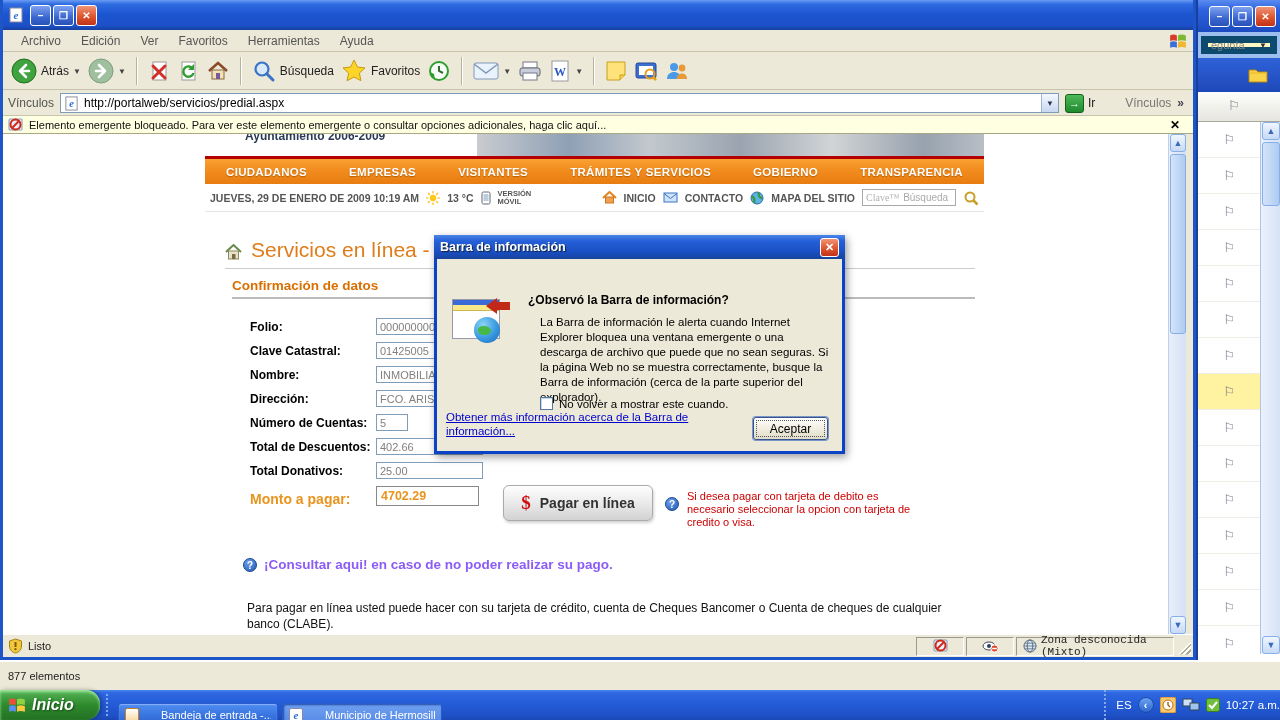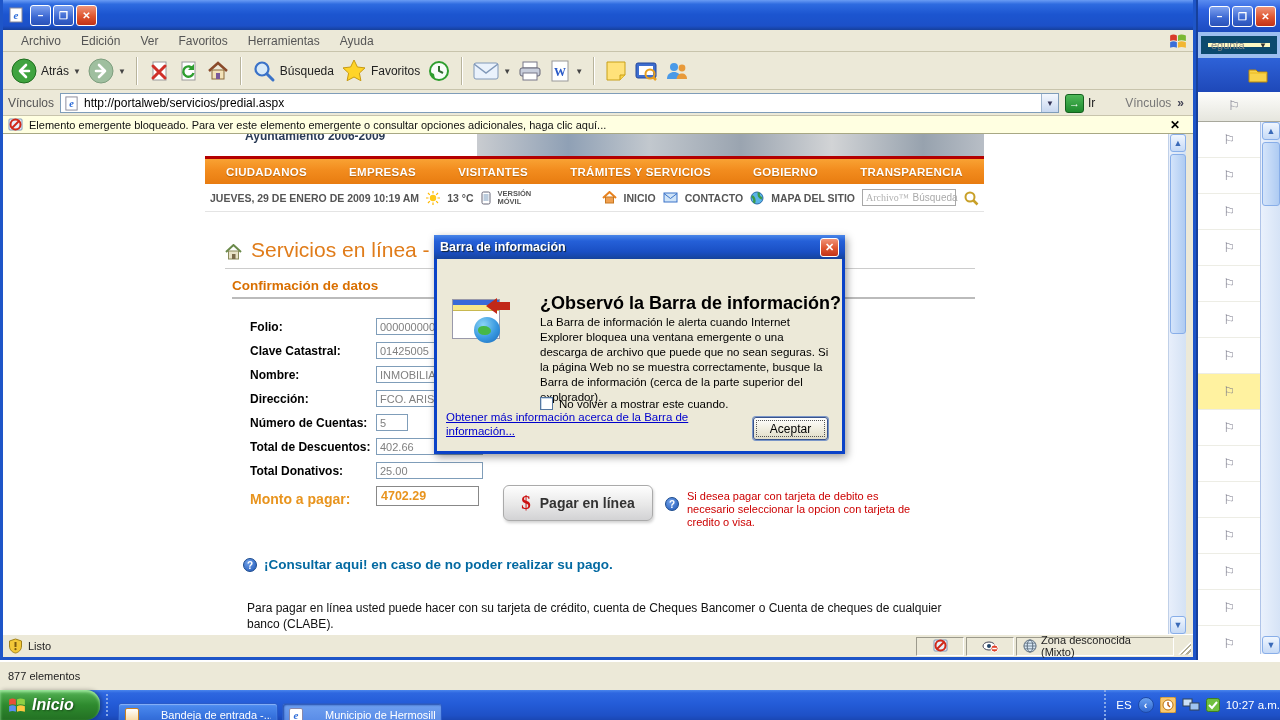--- a/index.html
+++ b/index.html
@@ -59,21 +59,21 @@
 
   .content { position:absolute; top:134px; left:0; width:1165px; height:500px; background:#fff; overflow:hidden; }
 
   
   .iescroll { position:absolute; top:134px; left:1165px; width:18px; height:500px; background:linear-gradient(90deg,#E8EFFB,#D4E2F4); border-left:1px solid #C0D0E8; }
   .iescroll .sc-btn { width:16px; }
   .iescroll .sc-thumb { width:16px; height:180px; }
 
   .iestatus { position:absolute; top:634px; left:0; right:0; height:23px; background:#ECE9D8; border-top:1px solid #fff; display:flex; align-items:center; font-size:11px; color:#222; padding-left:5px; }
   .st-left { display:flex; align-items:center; gap:5px; flex:1; }
-  .spanel { height:19px; display:flex; align-items:center; justify-content:center; gap:4px; border:1px solid; border-color:#9C9A8C #FFF #FFF #9C9A8C; margin-right:2px; padding:0 6px; }
+  .spanel { height:19px; display:flex; align-items:center; justify-content:center; gap:4px; border:1px solid; border-color:#9C9A8C #FFF #FFF #9C9A8C; margin-right:2px; padding:0 6px;font-family:Liberation Mono, monospace; }
   .grip { width:13px; height:13px; margin:4px 2px 0 2px; clip-path:polygon(100% 0,100% 100%,0 100%); background:repeating-linear-gradient(135deg,#FFF 0 2px,#B0AC94 2px 4px); }
 
   
   .site-banner { position:absolute; left:202px; top:0; width:779px; height:22px; background:#fff; overflow:hidden; }
   .banner-caption { position:absolute; left:40px; top:-5px; font-size:12px; font-weight:bold; color:#2A3A55; }
   .banner-photo { position:absolute; left:272px; top:0; width:507px; height:22px;
     background:linear-gradient(90deg,#C9CCD0,#8FA0B5 18%,#C2C8CE 34%,#9AA4B0 52%,#D2D4D6 70%,#97A2AE 88%,#B8BEC6); }
   .redline { position:absolute; left:202px; top:22px; width:779px; height:3px; background:#B40000; }
   .main-nav { position:absolute; left:202px; top:25px; width:779px; height:25px; background:linear-gradient(180deg,#F9A233,var(--nav-orange,#F28C1E) 45%,#E87C10); display:flex; align-items:center; justify-content:space-around; }
   .nav-item { color:#fff; font-weight:bold; font-size:11.5px; letter-spacing:.3px; text-shadow:0 1px 1px #B35E00; }
@@ -98,39 +98,39 @@
 
   .monto-label { position:absolute; left:247px; top:357px; font-size:14px; font-weight:bold; color:#E8941E; }
   .monto-input { position:absolute; left:373px; top:352px; width:103px; height:20px; border:1px solid #888; color:#E8941E; font-weight:bold; font-size:12.5px; padding:1px 4px; font-family:"Liberation Sans",sans-serif; background:#fff; }
   .paybtn { position:absolute; left:500px; top:351px; width:150px; height:36px; border:1px solid #AAA; border-radius:6px; background:linear-gradient(180deg,#FEFEFE,#E8E8E8 55%,#D2D2D4); box-shadow:inset 0 1px 0 #fff, 1px 2px 3px rgba(0,0,0,.18); display:flex; align-items:center; justify-content:center; gap:9px; }
   .pay-dollar { color:#C11; font-weight:bold; font-size:19px; font-family:"Liberation Serif",serif; }
   .pay-label { font-weight:bold; font-size:14px; color:#333; }
   .qmark { width:14px; height:14px; border-radius:50%; background:radial-gradient(circle at 35% 30%,#6FA0E8,#2058B8); border:1px solid #18488C; color:#fff; font-size:10px; font-weight:bold; display:inline-grid; place-items:center; }
   .debit-icon { position:absolute; left:662px; top:363px; }
   .debit-note { position:absolute; left:684px; top:356px; width:232px; font-size:11px; color:var(--alert-red,#CC0000); line-height:13px; }
   .consult-icon { position:absolute; left:240px; top:424px; }
-  .consult-text { position:absolute; left:261px; top:423px; font-size:13.5px; font-weight:bold; color:#0369a1; }
+  .consult-text { position:absolute; left:261px; top:423px; font-size:13.5px; font-weight:bold; color:#8b5cf6; }
   .payment-info { position:absolute; left:244px; top:466px; width:718px; font-size:12px; color:#111; line-height:16px; }
 
   
   .dialog { position:absolute; left:434px; top:235px; width:411px; height:219px; background:#0A42C8; box-shadow:2px 3px 8px rgba(0,0,0,.4); }
   .dlg-title { height:24px; display:flex; align-items:center; padding:0 6px; background:linear-gradient(180deg,#4A86E8 0%,#2560D8 25%,#1A4FC4 70%,#16439C); }
   .dlg-title-text { color:#fff; font-weight:bold; font-size:12.5px; flex:1; text-shadow:1px 1px 1px #123; }
   .dlg-close { width:19px; height:19px; border-radius:3px; border:1px solid #fff; background:linear-gradient(#F09478,#DE552F 55%,#C13218); color:#fff; font-size:11px; font-weight:bold; display:grid; place-items:center; }
   .dlg-body { position:absolute; left:3px; right:3px; top:24px; bottom:3px; background:#ECE9D8; }
   .di { position:absolute; left:15px; top:36px; width:58px; height:54px; }
   .di-win { position:absolute; left:0; top:4px; width:48px; height:40px; background:#fff; border:1px solid #99A; }
   .di-top { position:absolute; left:0; top:0; width:46px; height:5px; background:#3A6AD8; }
   .di-info { position:absolute; left:0; top:5px; width:46px; height:6px; background:#F8E88A; border-bottom:1px solid #C8B850; }
   .di-globe { position:absolute; left:22px; top:22px; width:26px; height:26px; border-radius:50%; background:radial-gradient(circle at 35% 30%,#8AD4F4,#3898E0 55%,#1A68B8); }
   .di-globe::after { content:""; position:absolute; left:4px; top:9px; width:13px; height:9px; background:#46B846; border-radius:45% 60% 50% 55%; }
   .di-arrow { position:absolute; left:26px; top:3px; display:flex; align-items:center; }
   .di-tri { width:0; height:0; border:8px solid transparent; border-right:11px solid #C22818; }
   .di-tail { width:13px; height:8px; background:#C22818; }
-  .dlg-heading { position:absolute; left:103px; top:34px; font-size:18px; font-weight:bold; color:#000; }
+  .dlg-heading { position:absolute; left:91px; top:34px; font-size:12px; font-weight:bold; color:#000; }
   .dlg-text { position:absolute; left:103px; top:56px; width:290px; font-size:11.5px; color:#000; line-height:15px; }
   .dlg-check { position:absolute; left:103px; top:138px; display:flex; align-items:center; gap:6px; font-size:11.5px; color:#000; }
   .cbox { width:13px; height:13px; background:#fff; border:1px solid #5577A0; box-shadow:inset 1px 1px 0 #C8D8E8; }
   .dlg-link { position:absolute; left:9px; top:151px; width:300px; font-size:11.5px; color:var(--link-blue,#0000CC); text-decoration:underline; line-height:14px; }
   .dlg-ok { position:absolute; left:316px; top:158px; width:75px; height:23px; background:linear-gradient(180deg,#FFF,#F2F0E4 45%,#E0DCC8); border:1px solid #39538C; border-radius:3px; box-shadow:0 0 0 1px #7A96C8; font-size:12px; color:#000; display:grid; place-items:center; outline:1px dotted #555; outline-offset:-4px; }
 
   
   .taskbar { position:absolute; left:0; top:690px; width:1280px; height:30px; background:linear-gradient(180deg,#4A86ED 0%,#2E67E0 10%,#245CD8 45%,#1E50C6 85%,#1A47B4); display:flex; align-items:center; }
   .start { height:30px; width:100px; background:linear-gradient(180deg,#57B457,#2E8A2E 50%,#237023); border-radius:0 14px 14px 0; box-shadow:inset 0 2px 3px #9FE89F, 2px 0 4px rgba(0,0,0,.3); display:flex; align-items:center; gap:6px; padding-left:8px; color:#fff; font-weight:bold; font-style:italic; font-size:16px; text-shadow:1px 1px 2px #1A4A1A; }
   .ql-sep { width:6px; height:22px; border-left:2px dotted #86A8E8; margin:0 6px; }
@@ -485,21 +485,21 @@
           </span>
         <span>CONTACTO</span>
         <span class="icon">
             <svg width="14" height="14" viewBox="0 0 14 14">
               <circle cx="7" cy="7" r="6" fill="#5AB4E8" stroke="#2A6AA8"></circle>
               <path d="M2 5c2 1.5 3 4 2 7M9 1.5c-1 2.5 0 5 3 6" stroke="#3A9A4A" stroke-width="2.4" fill="none"></path>
             </svg>
           </span>
         <span>MAPA DEL SITIO</span>
         <span class="gsearch">
-          <span class="gbrand">Archivo™</span>
+          <span class="gbrand">Clave™</span>
           <span class="gph">Búsqueda</span>
         </span>
         <span class="icon">
             <svg width="16" height="16" viewBox="0 0 16 16">
               <circle cx="7" cy="7" r="4.5" fill="none" stroke="#C8A028" stroke-width="2"></circle>
               <path d="M10.5 10.5l4 4" stroke="#C8A028" stroke-width="2.5"></path>
             </svg>
           </span>
       </div>
 

